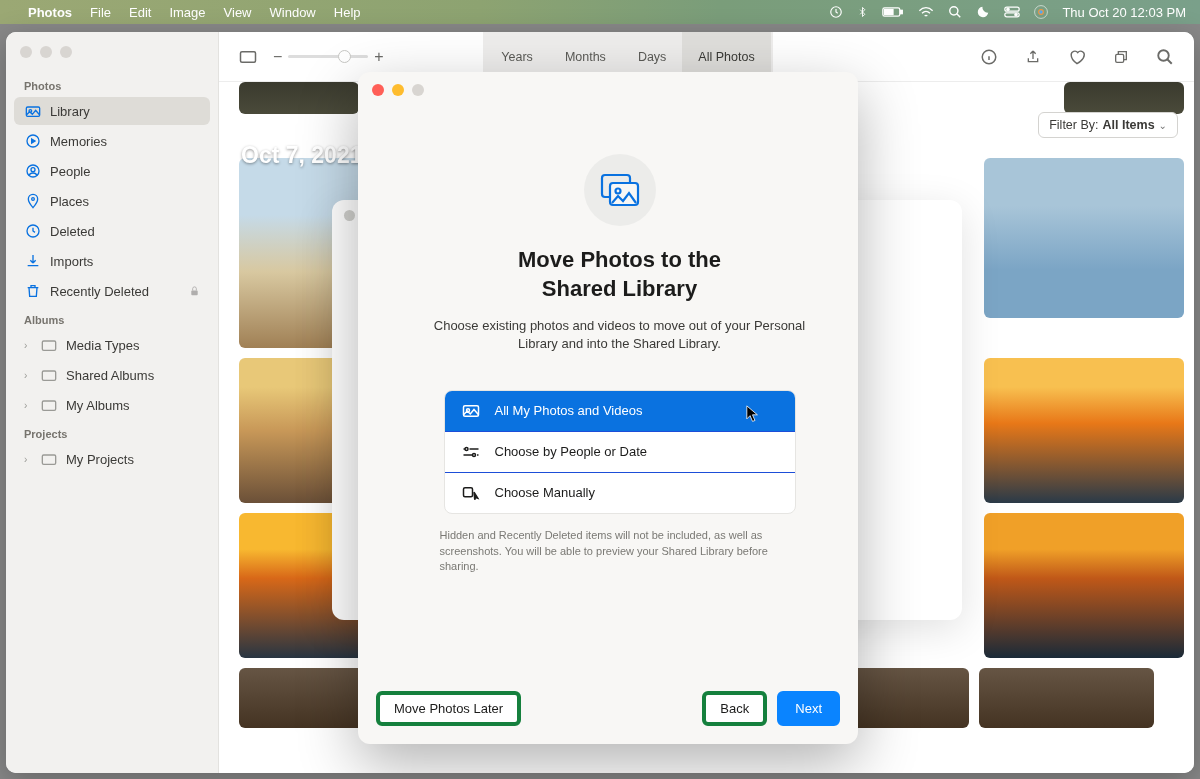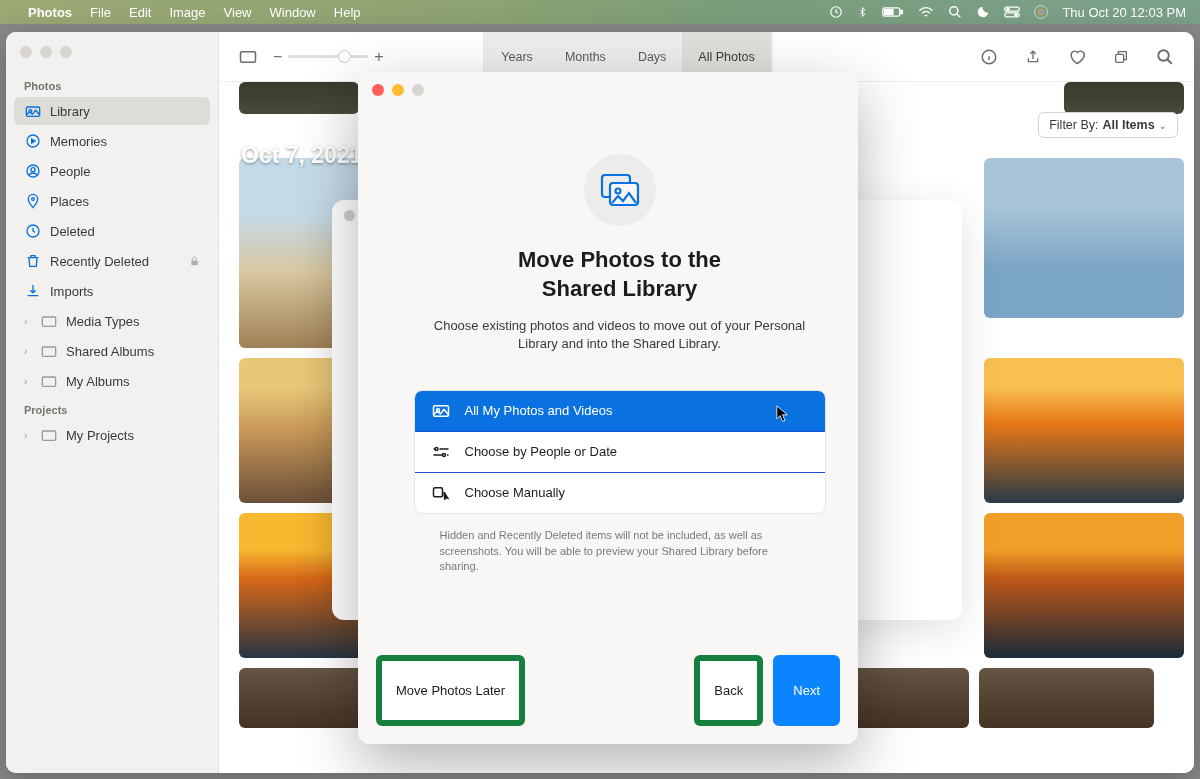--- a/index.html
+++ b/index.html
@@ -72,29 +72,29 @@
 .modal .m-traffic { display:flex; gap:8px; padding: 12px 14px; }
 .modal .m-traffic .d { width:12px; height:12px; border-radius:50%; }
 .modal .m-traffic .r { background:#ff5f57; }
 .modal .m-traffic .y { background:#febc2e; }
 .modal .m-traffic .g { background:#d8d5d1; }
 .modal-body { flex:1; display:flex; flex-direction:column; align-items:center; padding: 20px 36px 0; margin-left: 23px; }
 .hero { width: 72px; height: 72px; border-radius: 50%; background: #ececea; display:flex; align-items:center; justify-content:center; margin: 26px 0 20px; }
 .hero svg { color:#0a72e0; }
 .modal h1 { font-size: 22px; font-weight: 700; color: #1c1c1b; text-align: center; line-height: 1.3; margin-bottom: 14px; }
 .modal .sub { font-size: 13px; color: #3b3a37; text-align: center; line-height: 1.4; margin-bottom: 36px; padding: 0 10px; }
-.opts { width: 412px; border: 1px solid #e6e5e2; border-radius: 8px; overflow:hidden; background:#fff; }
+.opts { width: 352px; border: 1px solid #e6e5e2; border-radius: 8px; overflow:hidden; background:#fff; }
 .opt { display:flex; align-items:center; padding: 12px 16px; font-size: 13px; color: #1c1c1b; border-top: 1px solid #1d4ed8; position:relative; }
 .opt:first-child { border-top: none; }
 .opt.selected { background: #0a72e0; color: #fff; }
 .opt .o-ico { width: 20px; height: 16px; margin-right: 14px; display:flex; align-items:center; justify-content:center; }
 .opt .cursor { position:absolute; right:36px; top:14px; font-size:16px; color:#000; }
 .note { width: 360px; font-size: 11px; color: #7a7974; line-height: 1.45; margin-top: 14px; }
 .modal-foot { display:flex; padding: 16px 18px 18px; gap: 10px; }
-.btn { border: 6px solid #15803d; background: #fff; border-radius: 6px; padding: 22px 14px; font-size: 13px; color: #1c1c1b; }
+.btn { border: 4px solid #15803d; background: #fff; border-radius: 6px; padding: 6px 14px; font-size: 13px; color: #1c1c1b; }
 .btn.primary { background: #0a84ff; border-color: #0a84ff; color: #fff; font-weight: 400; }
 .modal-foot .spacer { flex:1; }
 
 svg { display:block; }
 </style>
 </head>
 <body>
 
 <div class="menubar">
   <span class="apple"></span>
@@ -210,40 +210,41 @@
           <svg width="16" height="16" viewBox="0 0 24 24" fill="none" stroke="currentColor" stroke-width="2">
             <circle cx="12" cy="12" r="9"></circle>
             <path d="M12 7v5l3 2"></path>
           </svg>
         </span>
       <span>Deleted</span>
     </div>
     <div class="side-item">
       <span class="icon">
           <svg width="16" height="16" viewBox="0 0 24 24" fill="none" stroke="currentColor" stroke-width="2">
+            <path d="M12 3v12m0 0l-4-4m4 4l4-4M4 19h16"></path>
+          </svg>
+        </span>
+      <span>Imports</span>
+    </div>
+    <div class="side-item">
+      <span class="icon">
+          <svg width="16" height="16" viewBox="0 0 24 24" fill="none" stroke="currentColor" stroke-width="2">
             <path d="M4 7h16M9 7V4h6v3M6 7l1 13h10l1-13"></path>
           </svg>
         </span>
       <span>Recently Deleted</span>
       <span class="trail">
           <svg width="11" height="12" viewBox="0 0 24 24" fill="currentColor">
             <rect x="5" y="11" width="14" height="10" rx="2"></rect>
             <path d="M8 11V7a4 4 0 018 0v4" fill="none" stroke="currentColor" stroke-width="2"></path>
           </svg>
         </span>
     </div>
-    <div class="side-item">
-      <span class="icon">
-          <svg width="16" height="16" viewBox="0 0 24 24" fill="none" stroke="currentColor" stroke-width="2">
-            <path d="M12 3v12m0 0l-4-4m4 4l4-4M4 19h16"></path>
-          </svg>
-        </span>
-      <span>Imports</span>
-    </div>
-
+
+    <div class="section-title">Albums</div>
     <div class="side-item album">
       <span class="chev">›</span>
       <span class="icon">
           <svg width="16" height="14" viewBox="0 0 24 20" fill="none" stroke="currentColor" stroke-width="2">
             <rect x="2" y="4" width="20" height="14" rx="2"></rect>
           </svg>
         </span>
       <span>Media Types</span>
     </div>
     <div class="side-item album">

